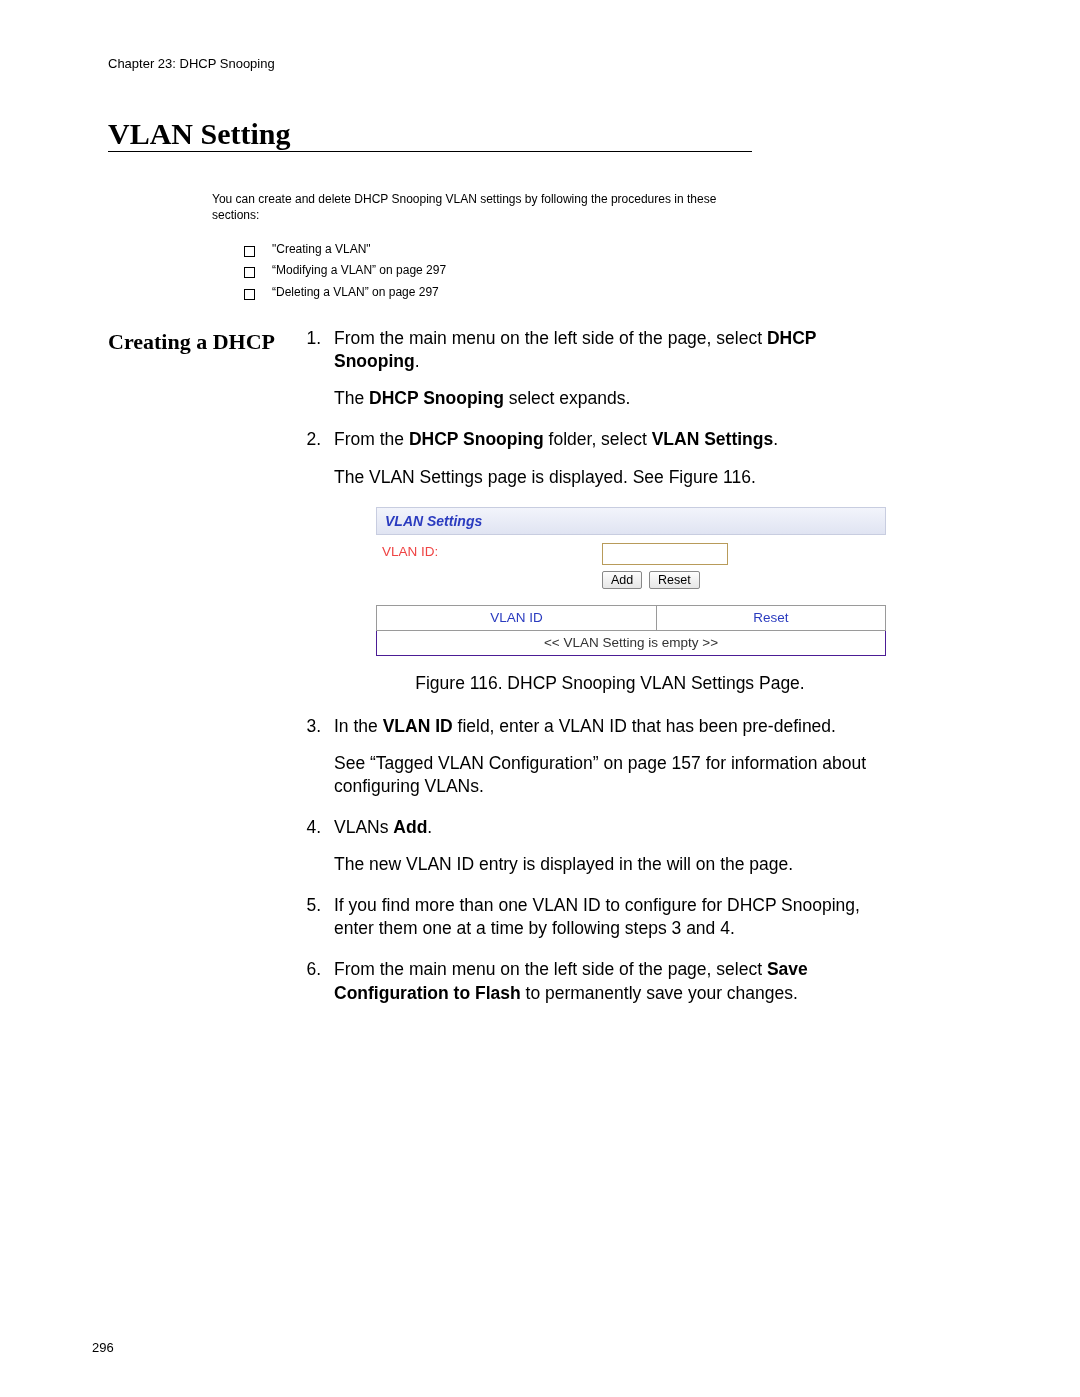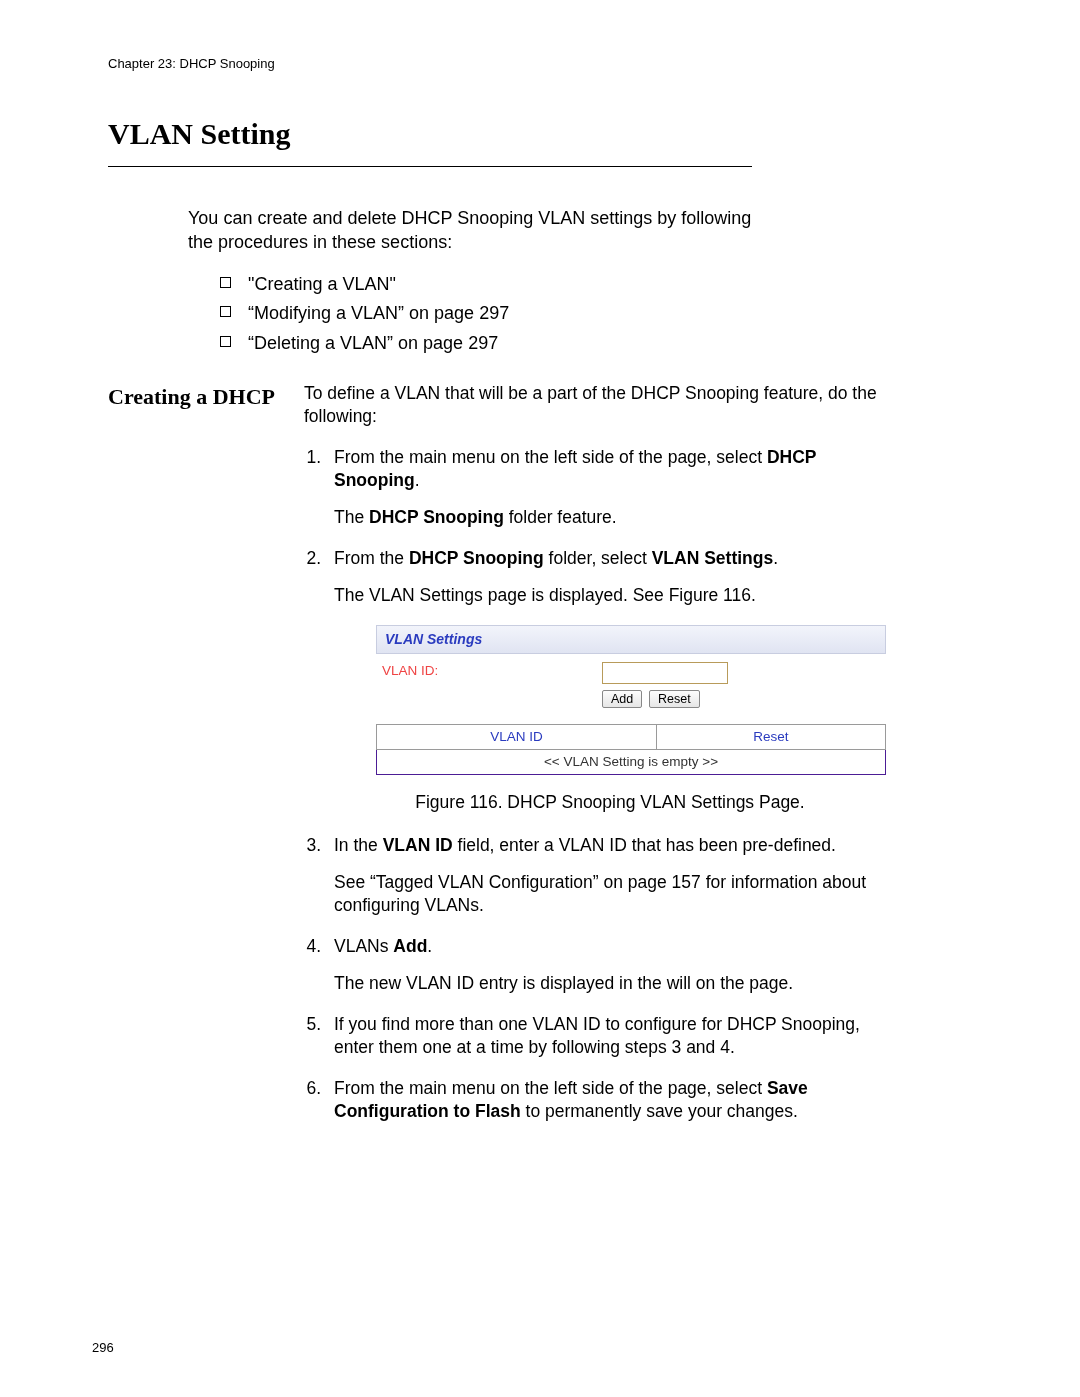--- a/index.html
+++ b/index.html
@@ -18,26 +18,26 @@
   }
   .chapter-header {
     font-size: 13px;
     margin-bottom: 46px;
   }
   .main-heading {
     font-family: "Times New Roman", Times, serif;
     font-weight: bold;
     font-size: 30px;
     border-bottom: 1.5px solid #000;
-    padding-bottom: 15px;
+    padding-bottom: 0;
     margin-bottom: 40px;
   }
   .body-col {
-    margin-left: 80px;
-    font-size: 18px;
+    margin-left: 104px;
+    font-size: 12px;
     line-height: 1.32;
   }
   .para {
     margin: 0 0 18px 0;
   }
   .bullet-list {
     list-style: none;
     padding: 0;
     margin: 0 0 26px 32px;
   }
@@ -180,27 +180,26 @@
     <ul class="bullet-list">
       <li>"Creating a VLAN"</li>
       <li>“Modifying a VLAN” on page 297</li>
       <li>“Deleting a VLAN” on page 297</li>
     </ul>
   </div>
 
   <div class="section-row">
     <div class="side-heading">Creating a DHCP</div>
     <div class="section-body">
-      <p class="para">To define a VLAN that will be a part of the DHCP Snooping feature, do the following:</p>
 
       <ol class="steps">
         <li>
           <span>From the main menu on the left side of the page, select </span><b>DHCP Snooping</b><span>.</span>
           <p class="step-note">
-            <span>The </span><b>DHCP Snooping</b><span> folder feature.</span>
+            <span>The </span><b>DHCP Snooping</b><span> select expands.</span>
           </p>
         </li>
 
         <li>
           <span>From the </span><b>DHCP Snooping</b><span> folder, select </span><b>VLAN Settings</b><span>.</span>
           <p class="step-note">The VLAN Settings page is displayed. See Figure 116.</p>
 
           <div class="figure-wrap">
             <div class="vlan-panel">
               <div class="vlan-title-bar">VLAN Settings</div>

